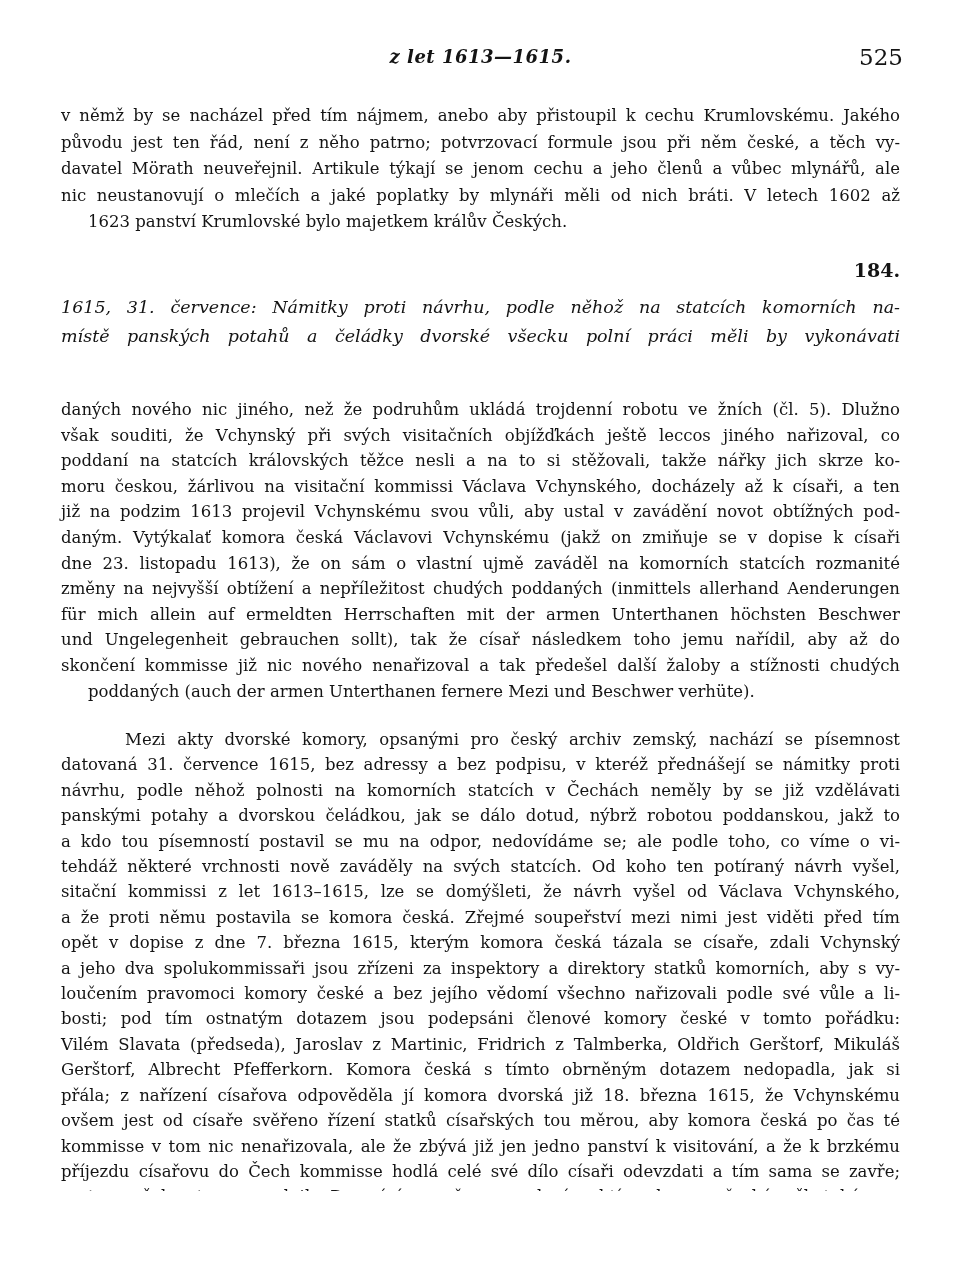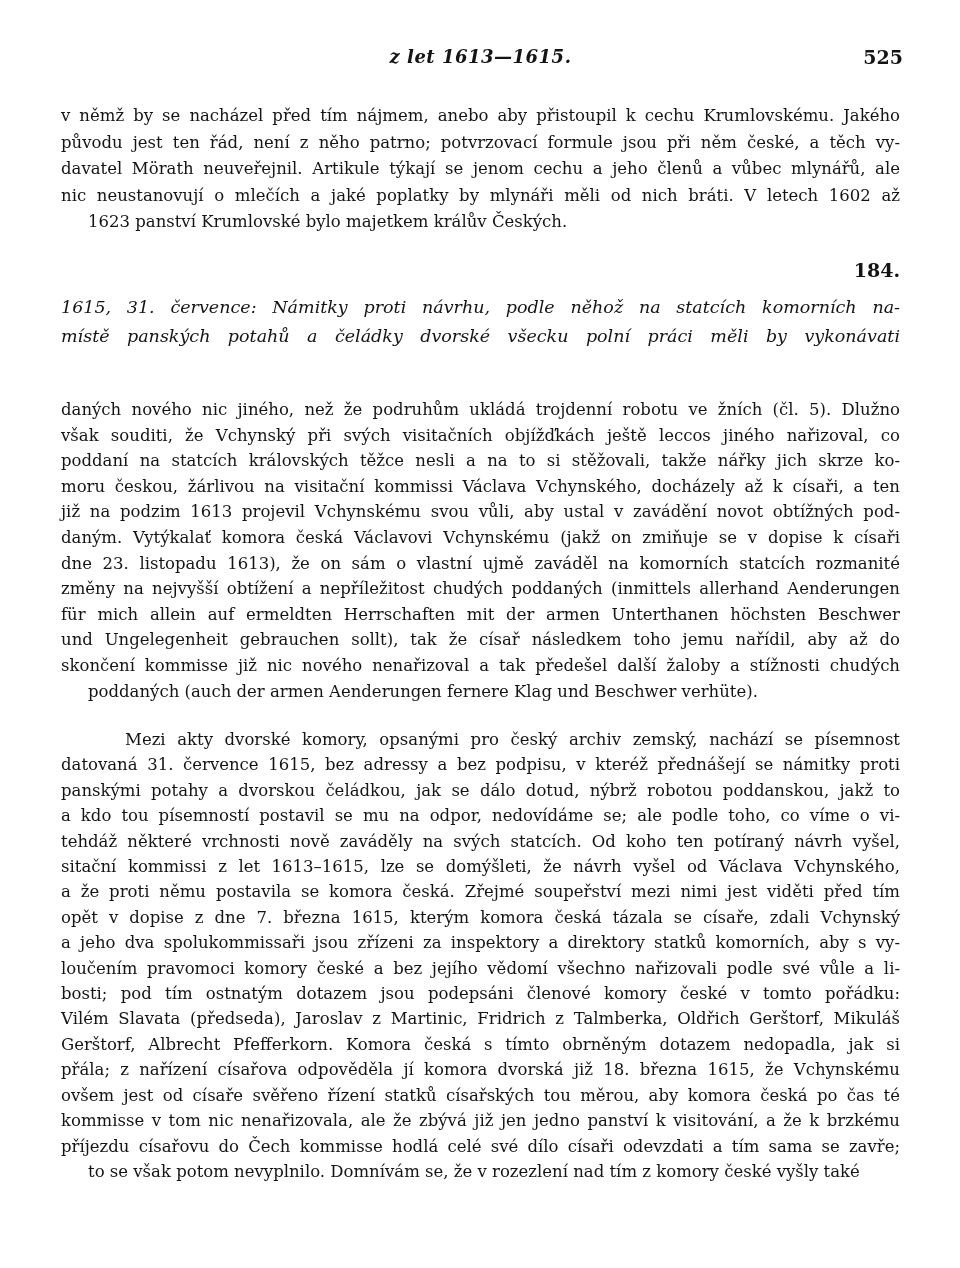--- a/index.html
+++ b/index.html
@@ -28,22 +28,22 @@
     font-style: italic;
     font-weight: 700;
     font-size: 18px;
     line-height: 26px;
     letter-spacing: 0.5px;
   }
   .page-number {
     position: absolute;
     top: 44px;
     right: 57px;
-    font-weight: 700;
-    font-size: 19px;
+    font-weight: 400;
+    font-size: 23px;
     line-height: 26px;
   }
   
   .para {
     font-size: 16.5px;
   }
   .para .line {
     text-align: justify;
     text-align-last: justify;
     white-space: normal;
@@ -109,26 +109,27 @@
       <div class="line">však souditi, že Vchynský při svých visitačních objížďkách ještě leccos jiného nařizoval, co</div>
       <div class="line">poddaní na statcích královských těžce nesli a na to si stěžovali, takže nářky jich skrze ko-</div>
       <div class="line">moru českou, žárlivou na visitační kommissi Václava Vchynského, docházely až k císaři, a ten</div>
       <div class="line">již na podzim 1613 projevil Vchynskému svou vůli, aby ustal v zavádění novot obtížných pod-</div>
       <div class="line">daným. Vytýkalať komora česká Václavovi Vchynskému (jakž on zmiňuje se v dopise k císaři</div>
       <div class="line">dne 23. listopadu 1613), že on sám o vlastní ujmě zaváděl na komorních statcích rozmanité</div>
       <div class="line">změny na nejvyšší obtížení a nepříležitost chudých poddaných (inmittels allerhand Aenderungen</div>
       <div class="line">für mich allein auf ermeldten Herrschaften mit der armen Unterthanen höchsten Beschwer</div>
       <div class="line">und Ungelegenheit gebrauchen sollt), tak že císař následkem toho jemu nařídil, aby až do</div>
       <div class="line">skončení kommisse již nic nového nenařizoval a tak předešel další žaloby a stížnosti chudých</div>
-      <div class="line last">poddaných (auch der armen Aenderungen fernere Klag und Beschwer verhüte).</div>
+      <div class="line last">poddaných (auch der armen Unterthanen fernere Mezi und Beschwer verhüte).</div>
     </div>
 
   <div class="col para indent p3">
       <div class="line first">Mezi akty dvorské komory, opsanými pro český archiv zemský, nachází se písemnost</div>
       <div class="line">datovaná 31. července 1615, bez adressy a bez podpisu, v kteréž přednášejí se námitky proti</div>
+      <div class="line">návrhu, podle něhož polnosti na komorních statcích v Čechách neměly by se již vzdělávati</div>
       <div class="line">panskými potahy a dvorskou čeládkou, jak se dálo dotud, nýbrž robotou poddanskou, jakž to</div>
       <div class="line">a kdo tou písemností postavil se mu na odpor, nedovídáme se; ale podle toho, co víme o vi-</div>
       <div class="line">tehdáž některé vrchnosti nově zaváděly na svých statcích. Od koho ten potíraný návrh vyšel,</div>
       <div class="line">sitační kommissi z let 1613–1615, lze se domýšleti, že návrh vyšel od Václava Vchynského,</div>
       <div class="line">a že proti němu postavila se komora česká. Zřejmé soupeřství mezi nimi jest viděti před tím</div>
       <div class="line">opět v dopise z dne 7. března 1615, kterým komora česká tázala se císaře, zdali Vchynský</div>
       <div class="line">a jeho dva spolukommissaři jsou zřízeni za inspektory a direktory statků komorních, aby s vy-</div>
       <div class="line">loučením pravomoci komory české a bez jejího vědomí všechno nařizovali podle své vůle a li-</div>
       <div class="line">bosti; pod tím ostnatým dotazem jsou podepsáni členové komory české v tomto pořádku:</div>
       <div class="line">Vilém Slavata (předseda), Jaroslav z Martinic, Fridrich z Talmberka, Oldřich Gerštorf, Mikuláš</div>

